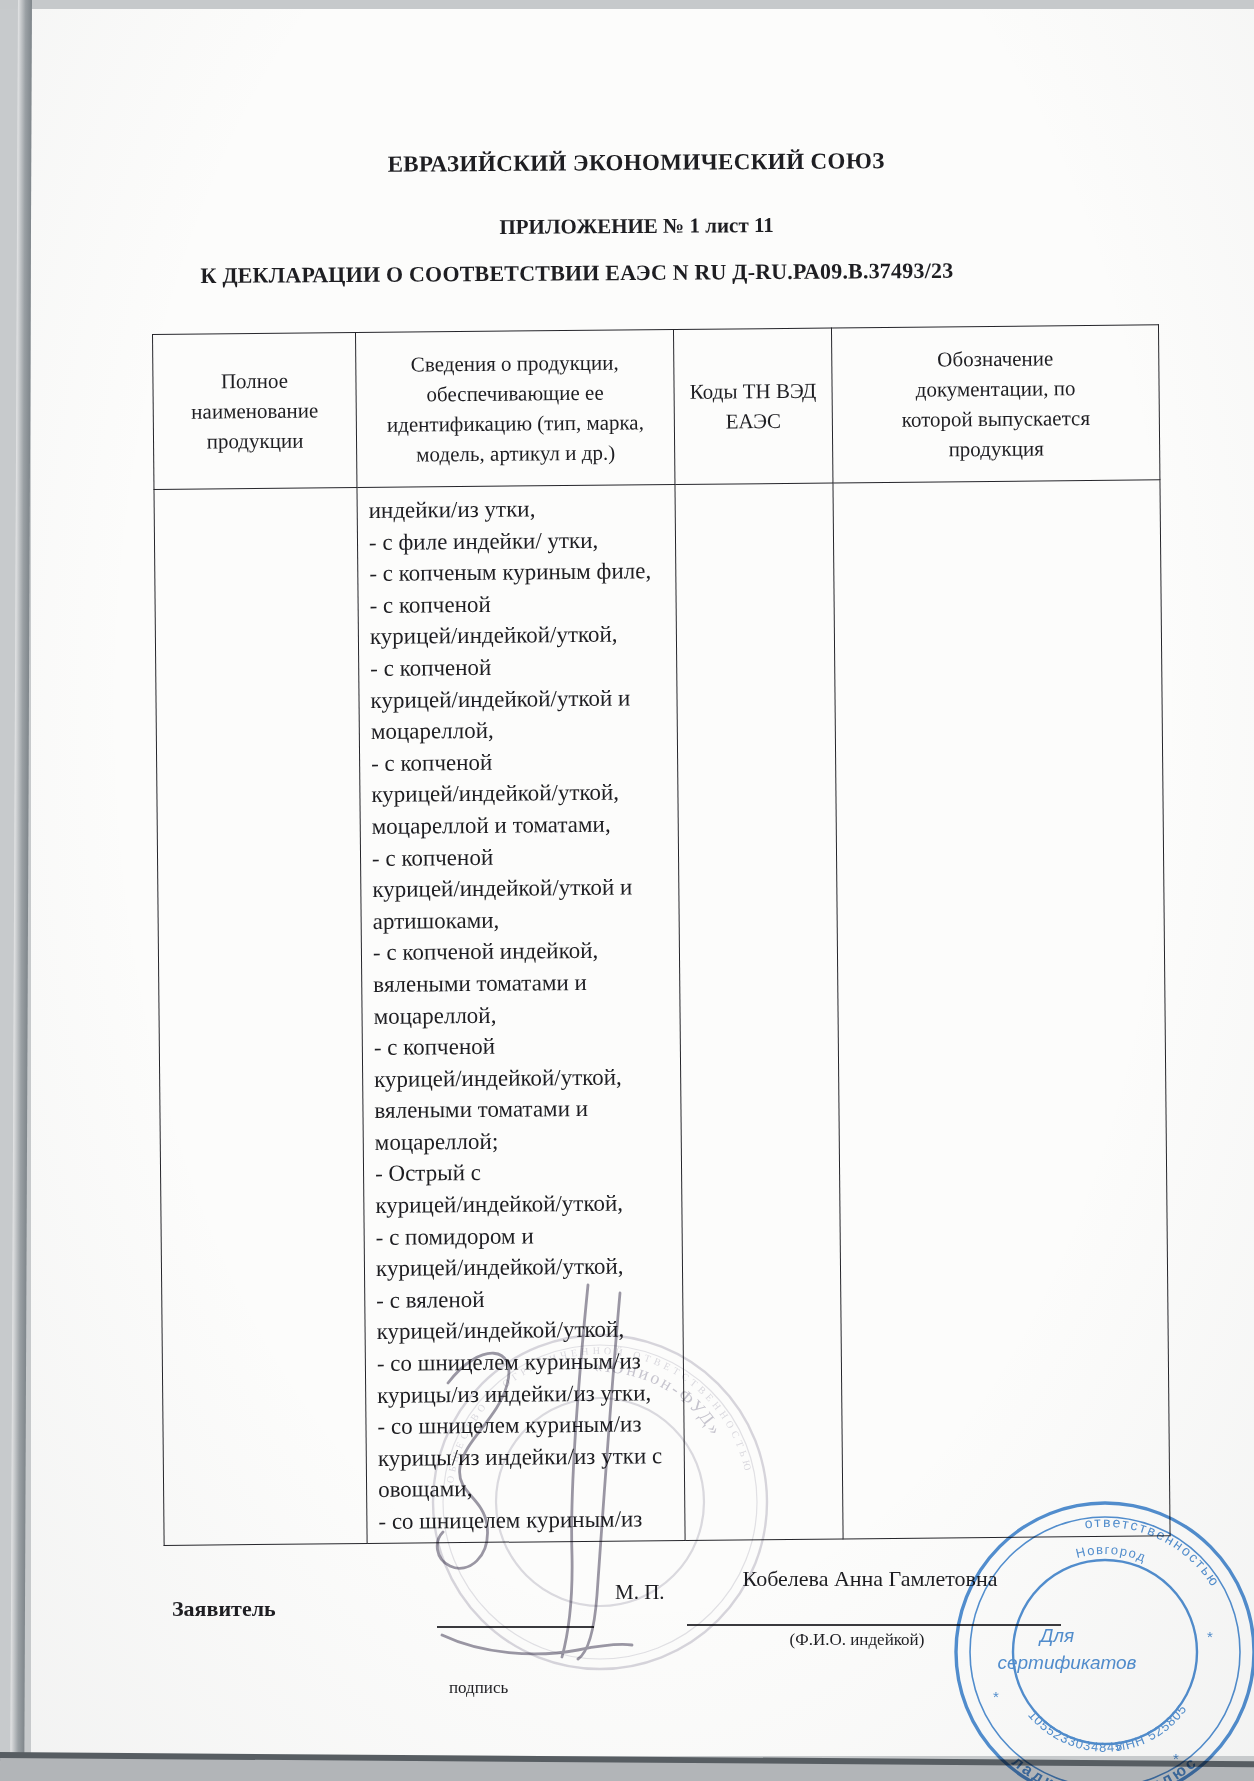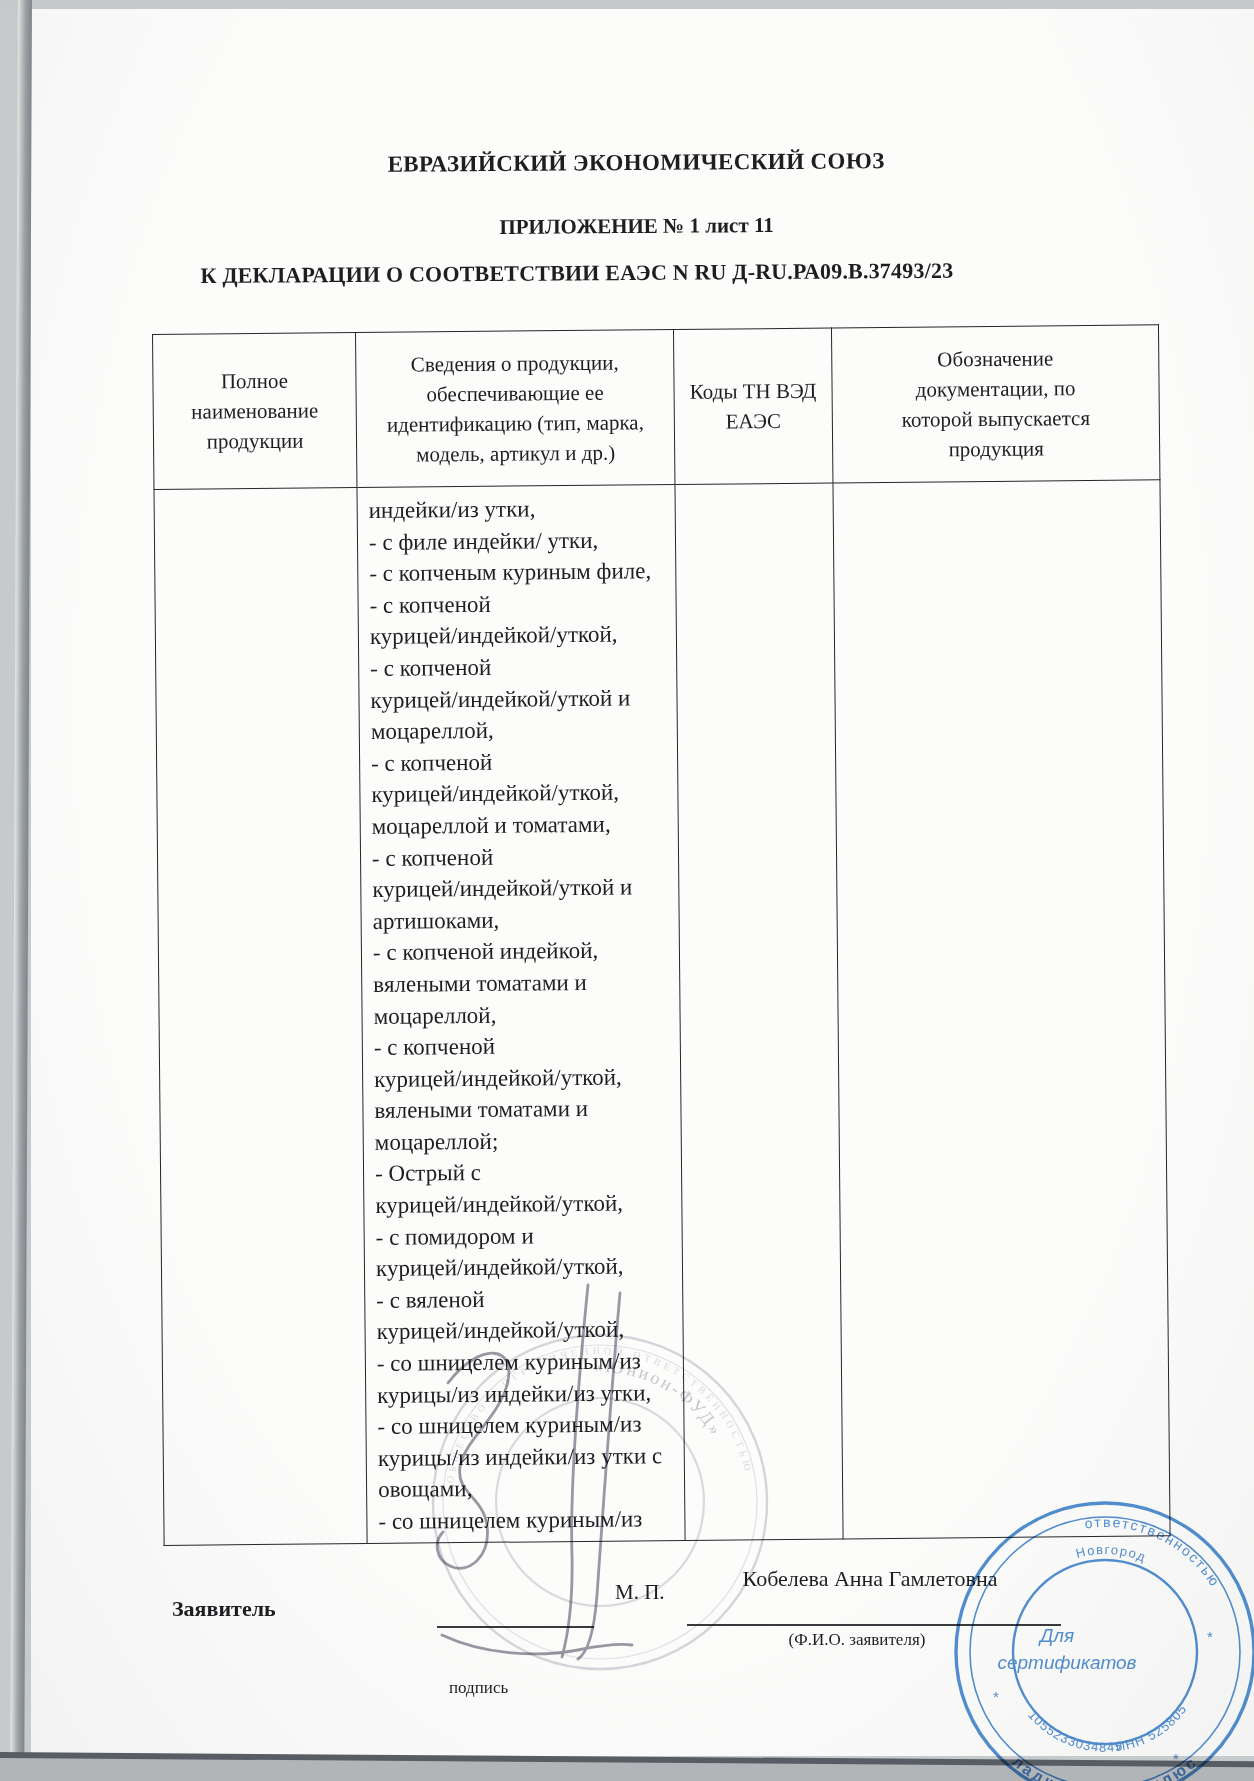--- a/index.html
+++ b/index.html
@@ -138,21 +138,21 @@
     </tr>
   </tbody>
 </table>
 
 <div class="footer-item f-applicant">Заявитель</div>
 <div class="footer-item sig-line"></div>
 <div class="footer-item f-sig-caption">подпись</div>
 <div class="footer-item f-mp">М. П.</div>
 <div class="footer-item name-line"></div>
 <div class="footer-item f-name">Кобелева Анна Гамлетовна</div>
-<div class="footer-item f-name-caption">(Ф.И.О. заявителя)</div>
+<div class="footer-item f-name-caption">(Ф.И.О. индейкой)</div>
 
 <svg class="stamp-grey" viewBox="0 0 360 360">
   <defs>
     <path id="g-top" d="M 50,180 A 130,130 0 1 1 310,180"></path>
     <path id="g-ring" d="M 32,180 A 148,148 0 1 1 328,180 A 148,148 0 1 1 32,180"></path>
   </defs>
   <g fill="none" stroke="#8f8ba1">
     <circle cx="180" cy="180" r="167" stroke-width="2.4" opacity="0.55"></circle>
     <circle cx="180" cy="180" r="157" stroke-width="1.2" opacity="0.4"></circle>
     <circle cx="180" cy="180" r="104" stroke-width="2.2" opacity="0.5"></circle>

